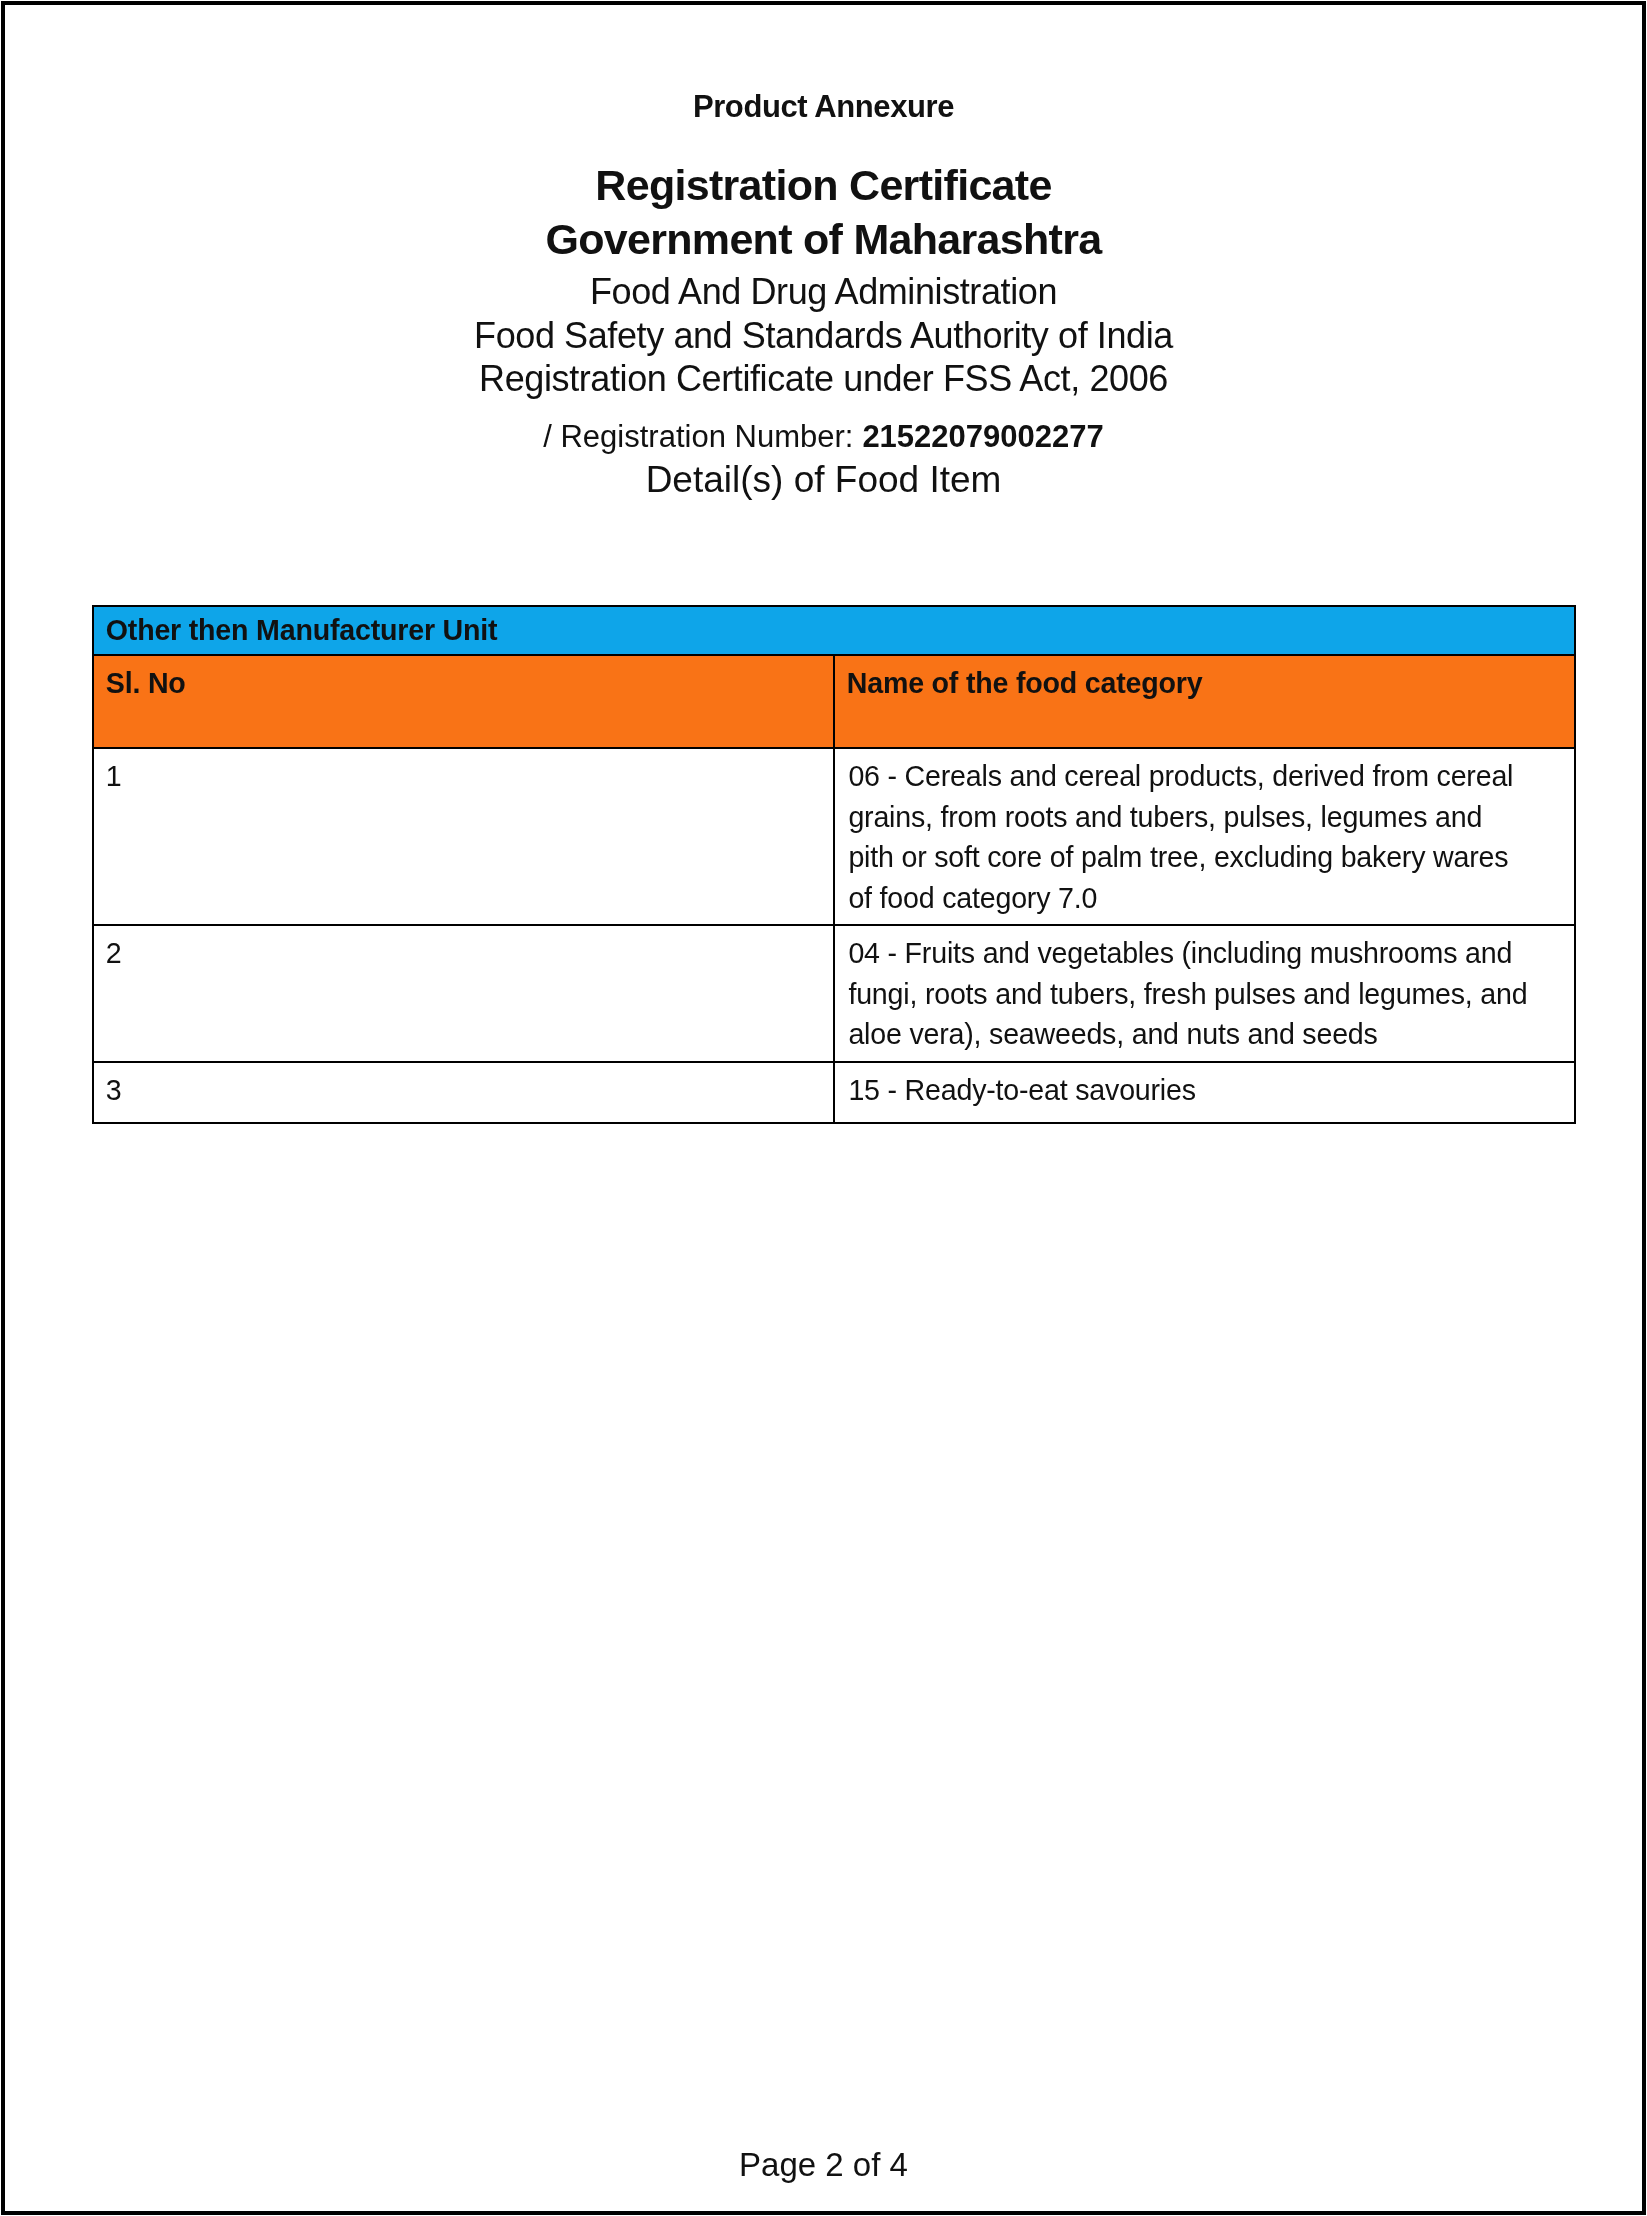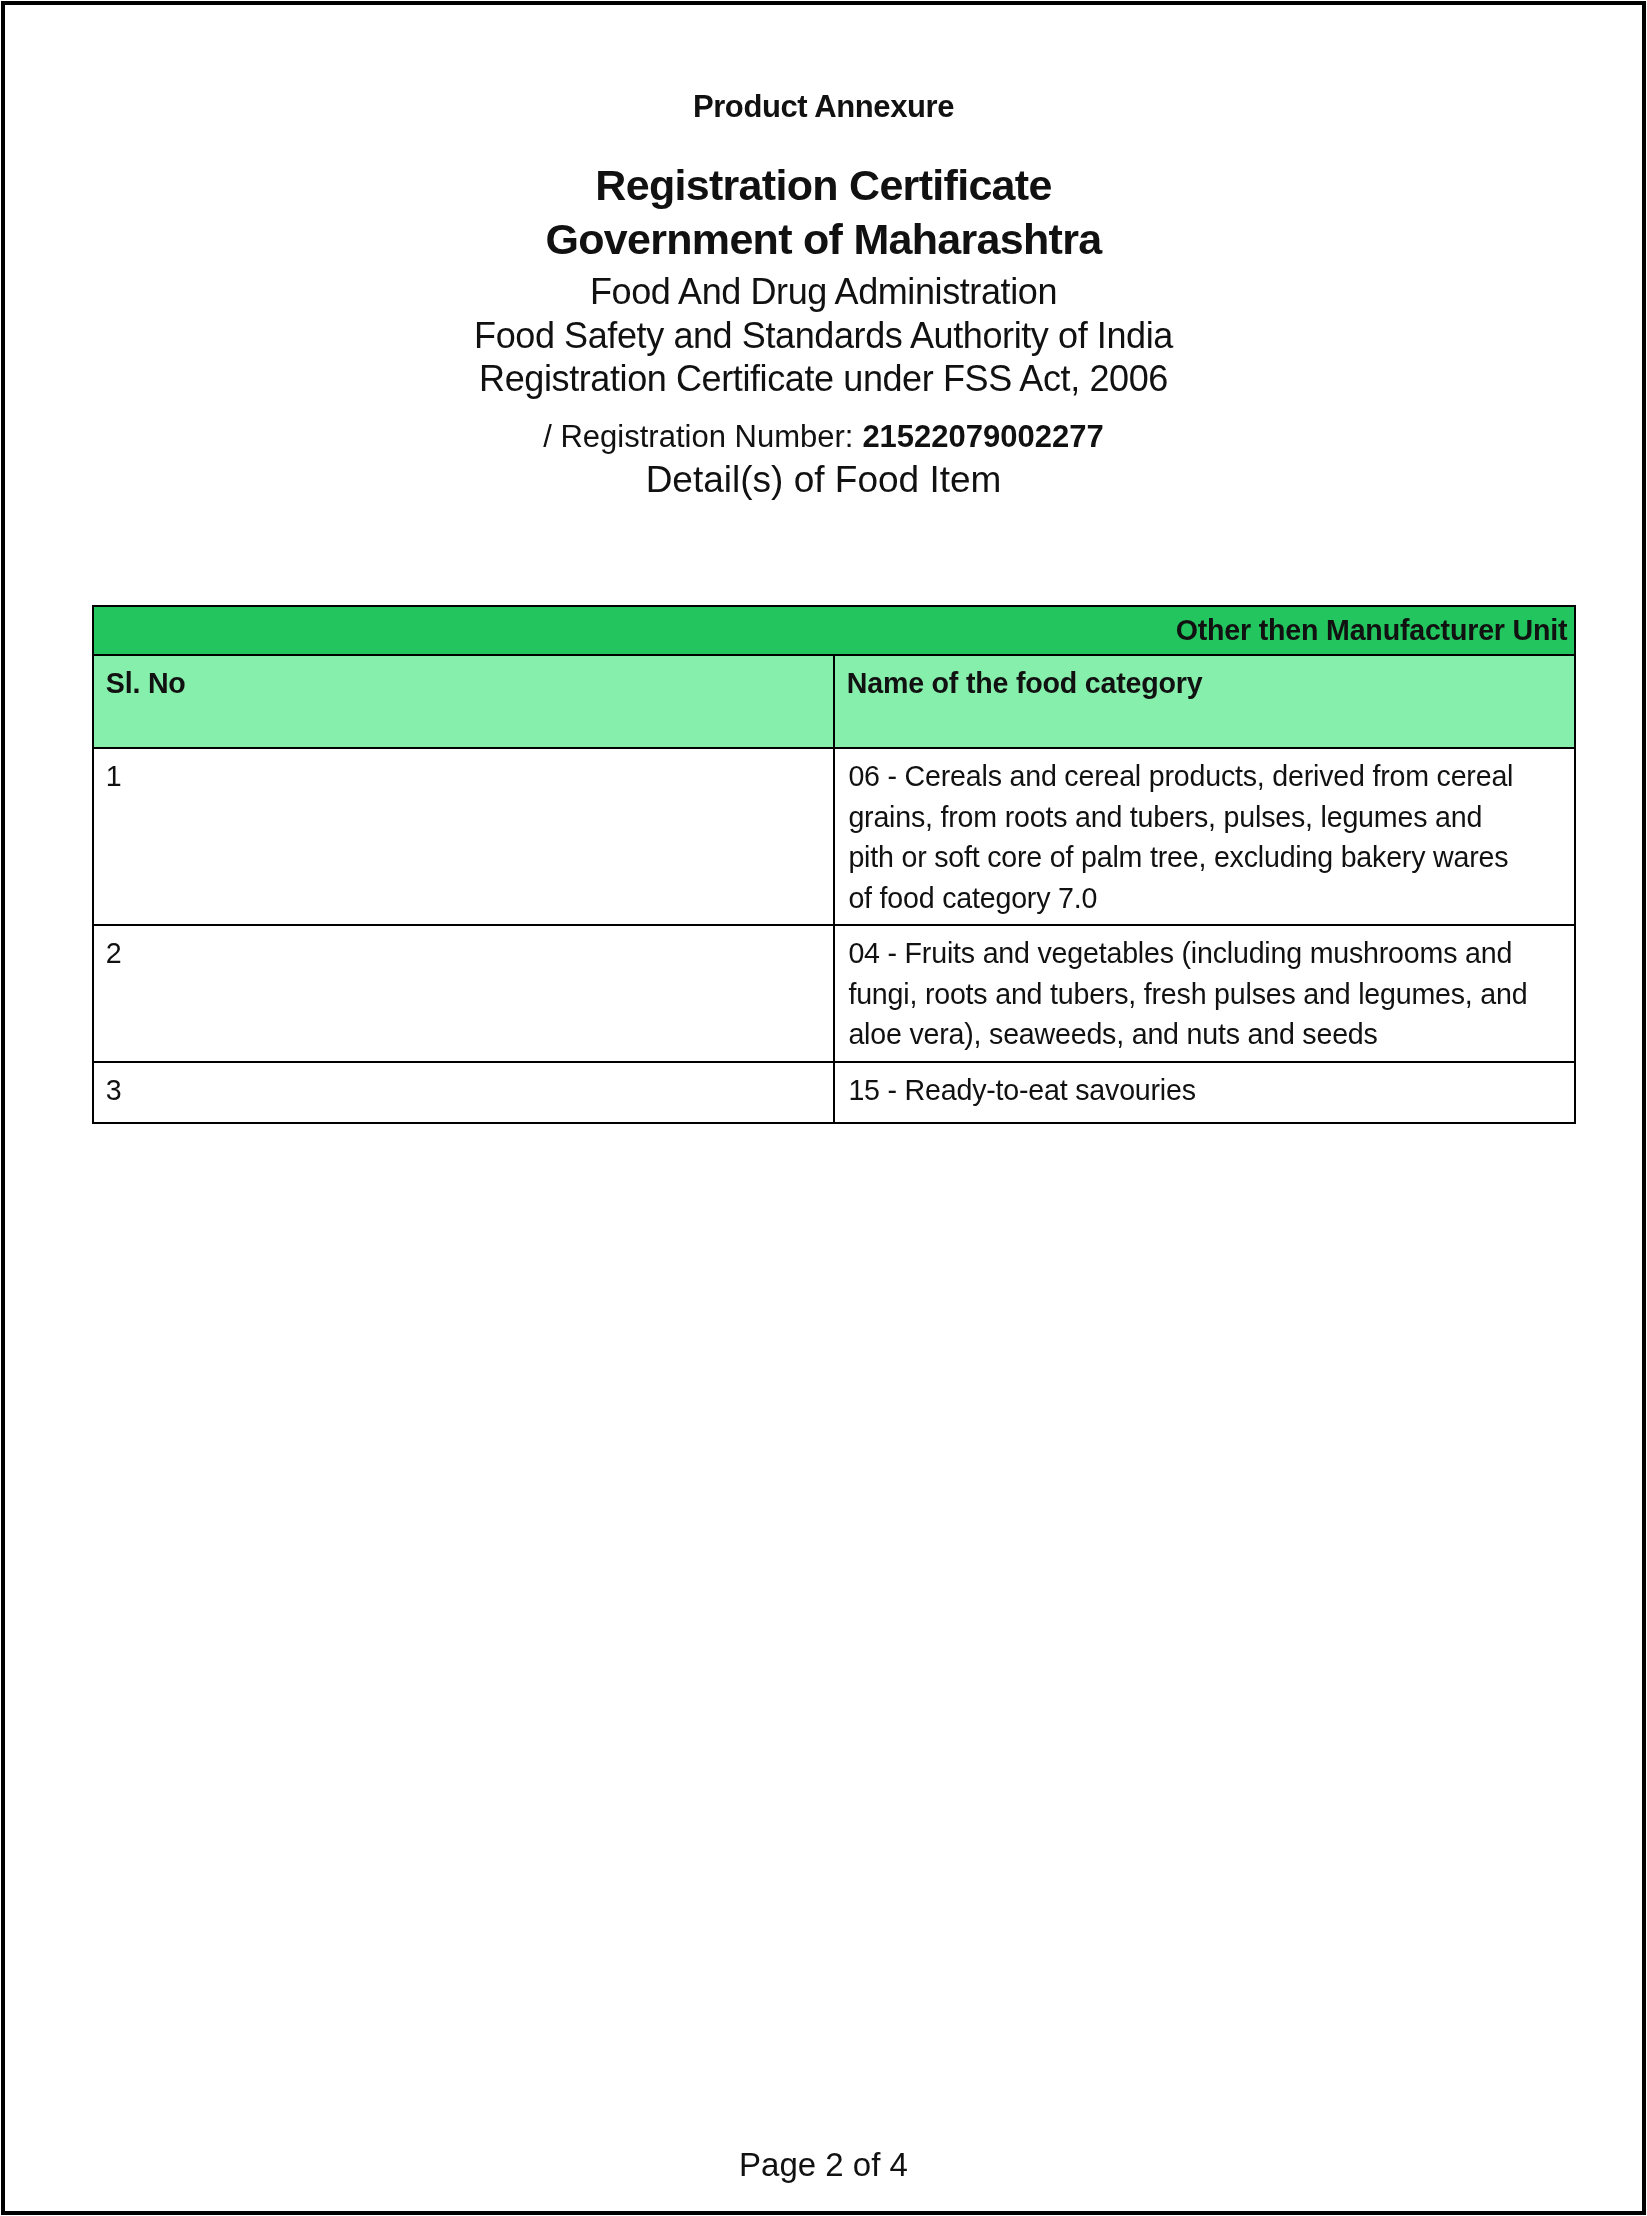--- a/index.html
+++ b/index.html
@@ -18,22 +18,22 @@
 
   .regline{position:absolute;top:414px;left:0;width:100%;text-align:center;font-size:31px;}
   .regline .num{font-weight:bold;margin-left:9px;}
   .details{position:absolute;top:454px;left:0;width:100%;text-align:center;font-size:37px;}
 
   .note{position:absolute;top:514px;left:99px;width:1471px;font-size:30px;letter-spacing:-0.4px;}
   .note b{letter-spacing:-0.4px;}
 
   table.food{position:absolute;top:600px;left:87px;width:1484px;border-collapse:collapse;table-layout:fixed;}
   table.food td{border:2.9px solid #000;font-size:28.6px;vertical-align:top;line-height:1.42;letter-spacing:-0.2px;}
-  td.sec{background:#22c55e;font-weight:bold;font-size:30px;height:40px;vertical-align:middle;padding:2.9px 7.1px 2.9px 11.4px;text-align:right;}
-  td.colh{background:#86efac;font-weight:bold;padding:7.1px 7.1px 7.1px 11.4px;height:77px;}
+  td.sec{background:#0ea5e9;font-weight:bold;font-size:30px;height:40px;vertical-align:middle;padding:2.9px 7.1px 2.9px 11.4px;}
+  td.colh{background:#f97316;font-weight:bold;padding:7.1px 7.1px 7.1px 11.4px;height:77px;}
   td.slno{width:91px;padding:7.1px 5.7px 5.7px 11.4px;}
   td.cat{padding:7.1px 43px 5.7px 13px;}
   tr.r2l td{height:77px;}
   tr.r1l td{height:47px;}
 
   .footer{position:absolute;top:2141px;left:0;width:100%;text-align:center;font-size:33px;}
 
   .fssai-logo svg,.fda-logo svg{width:100%;height:100%;display:block;}
 </style>
 </head>

